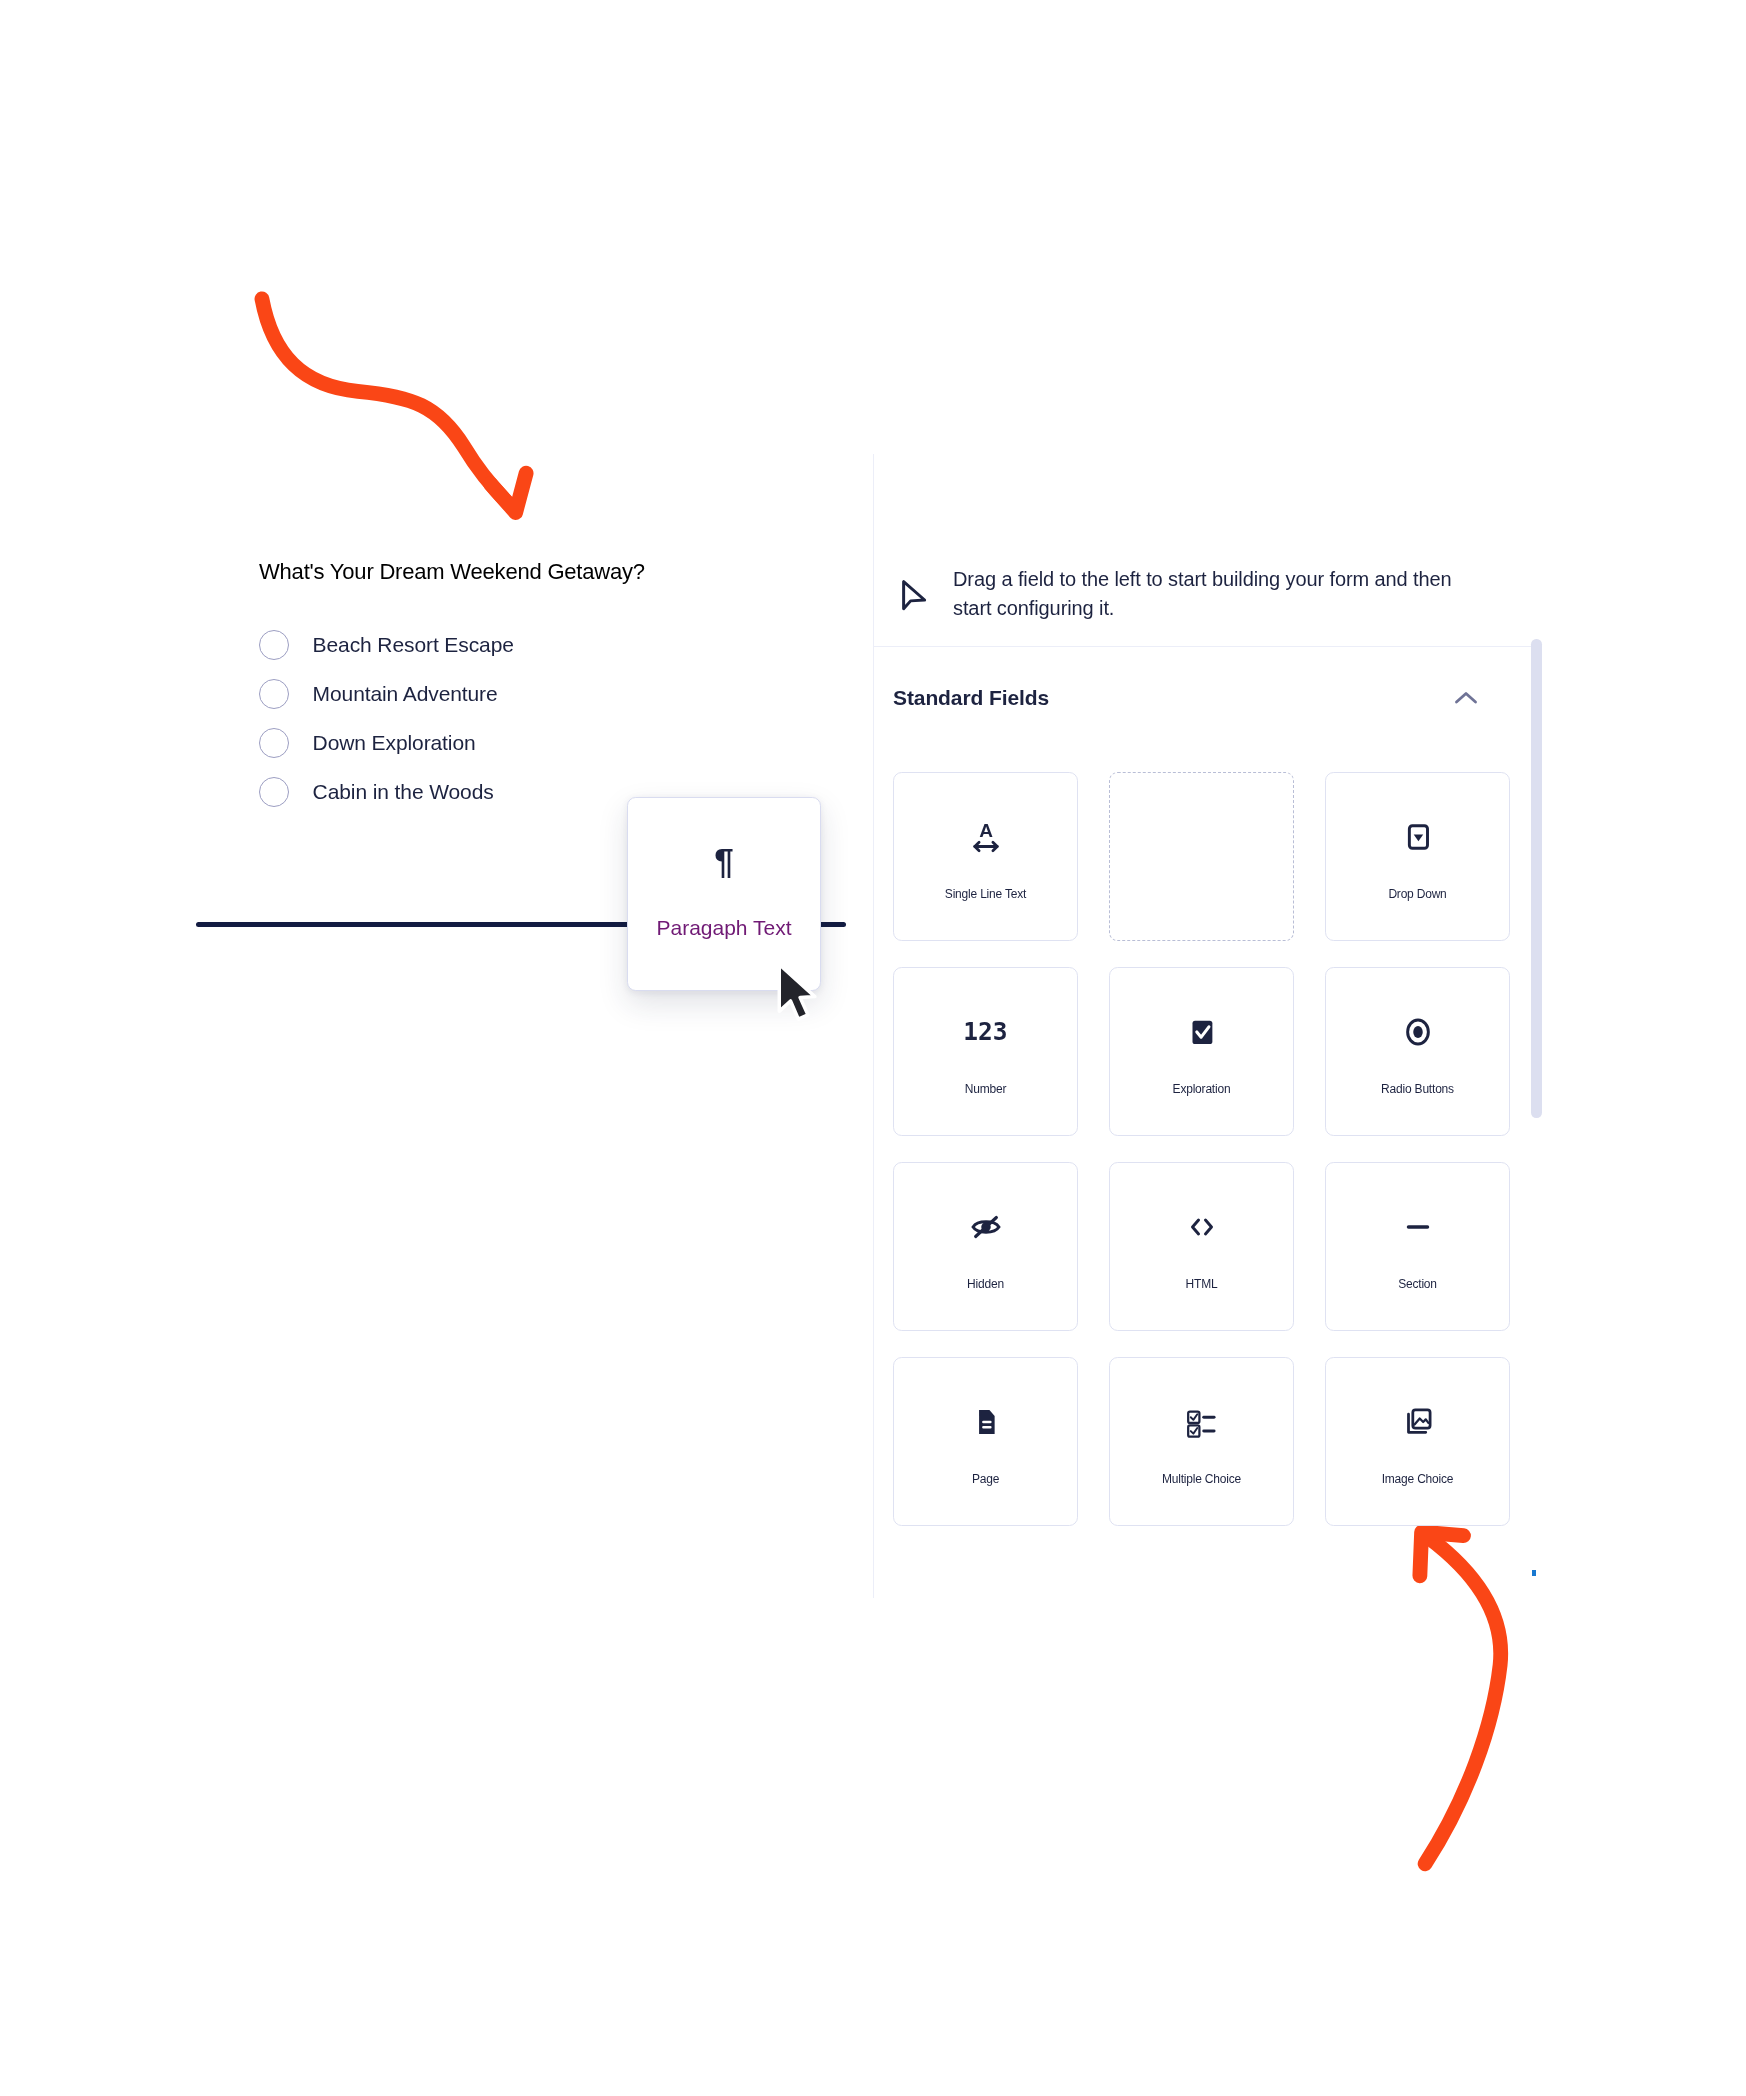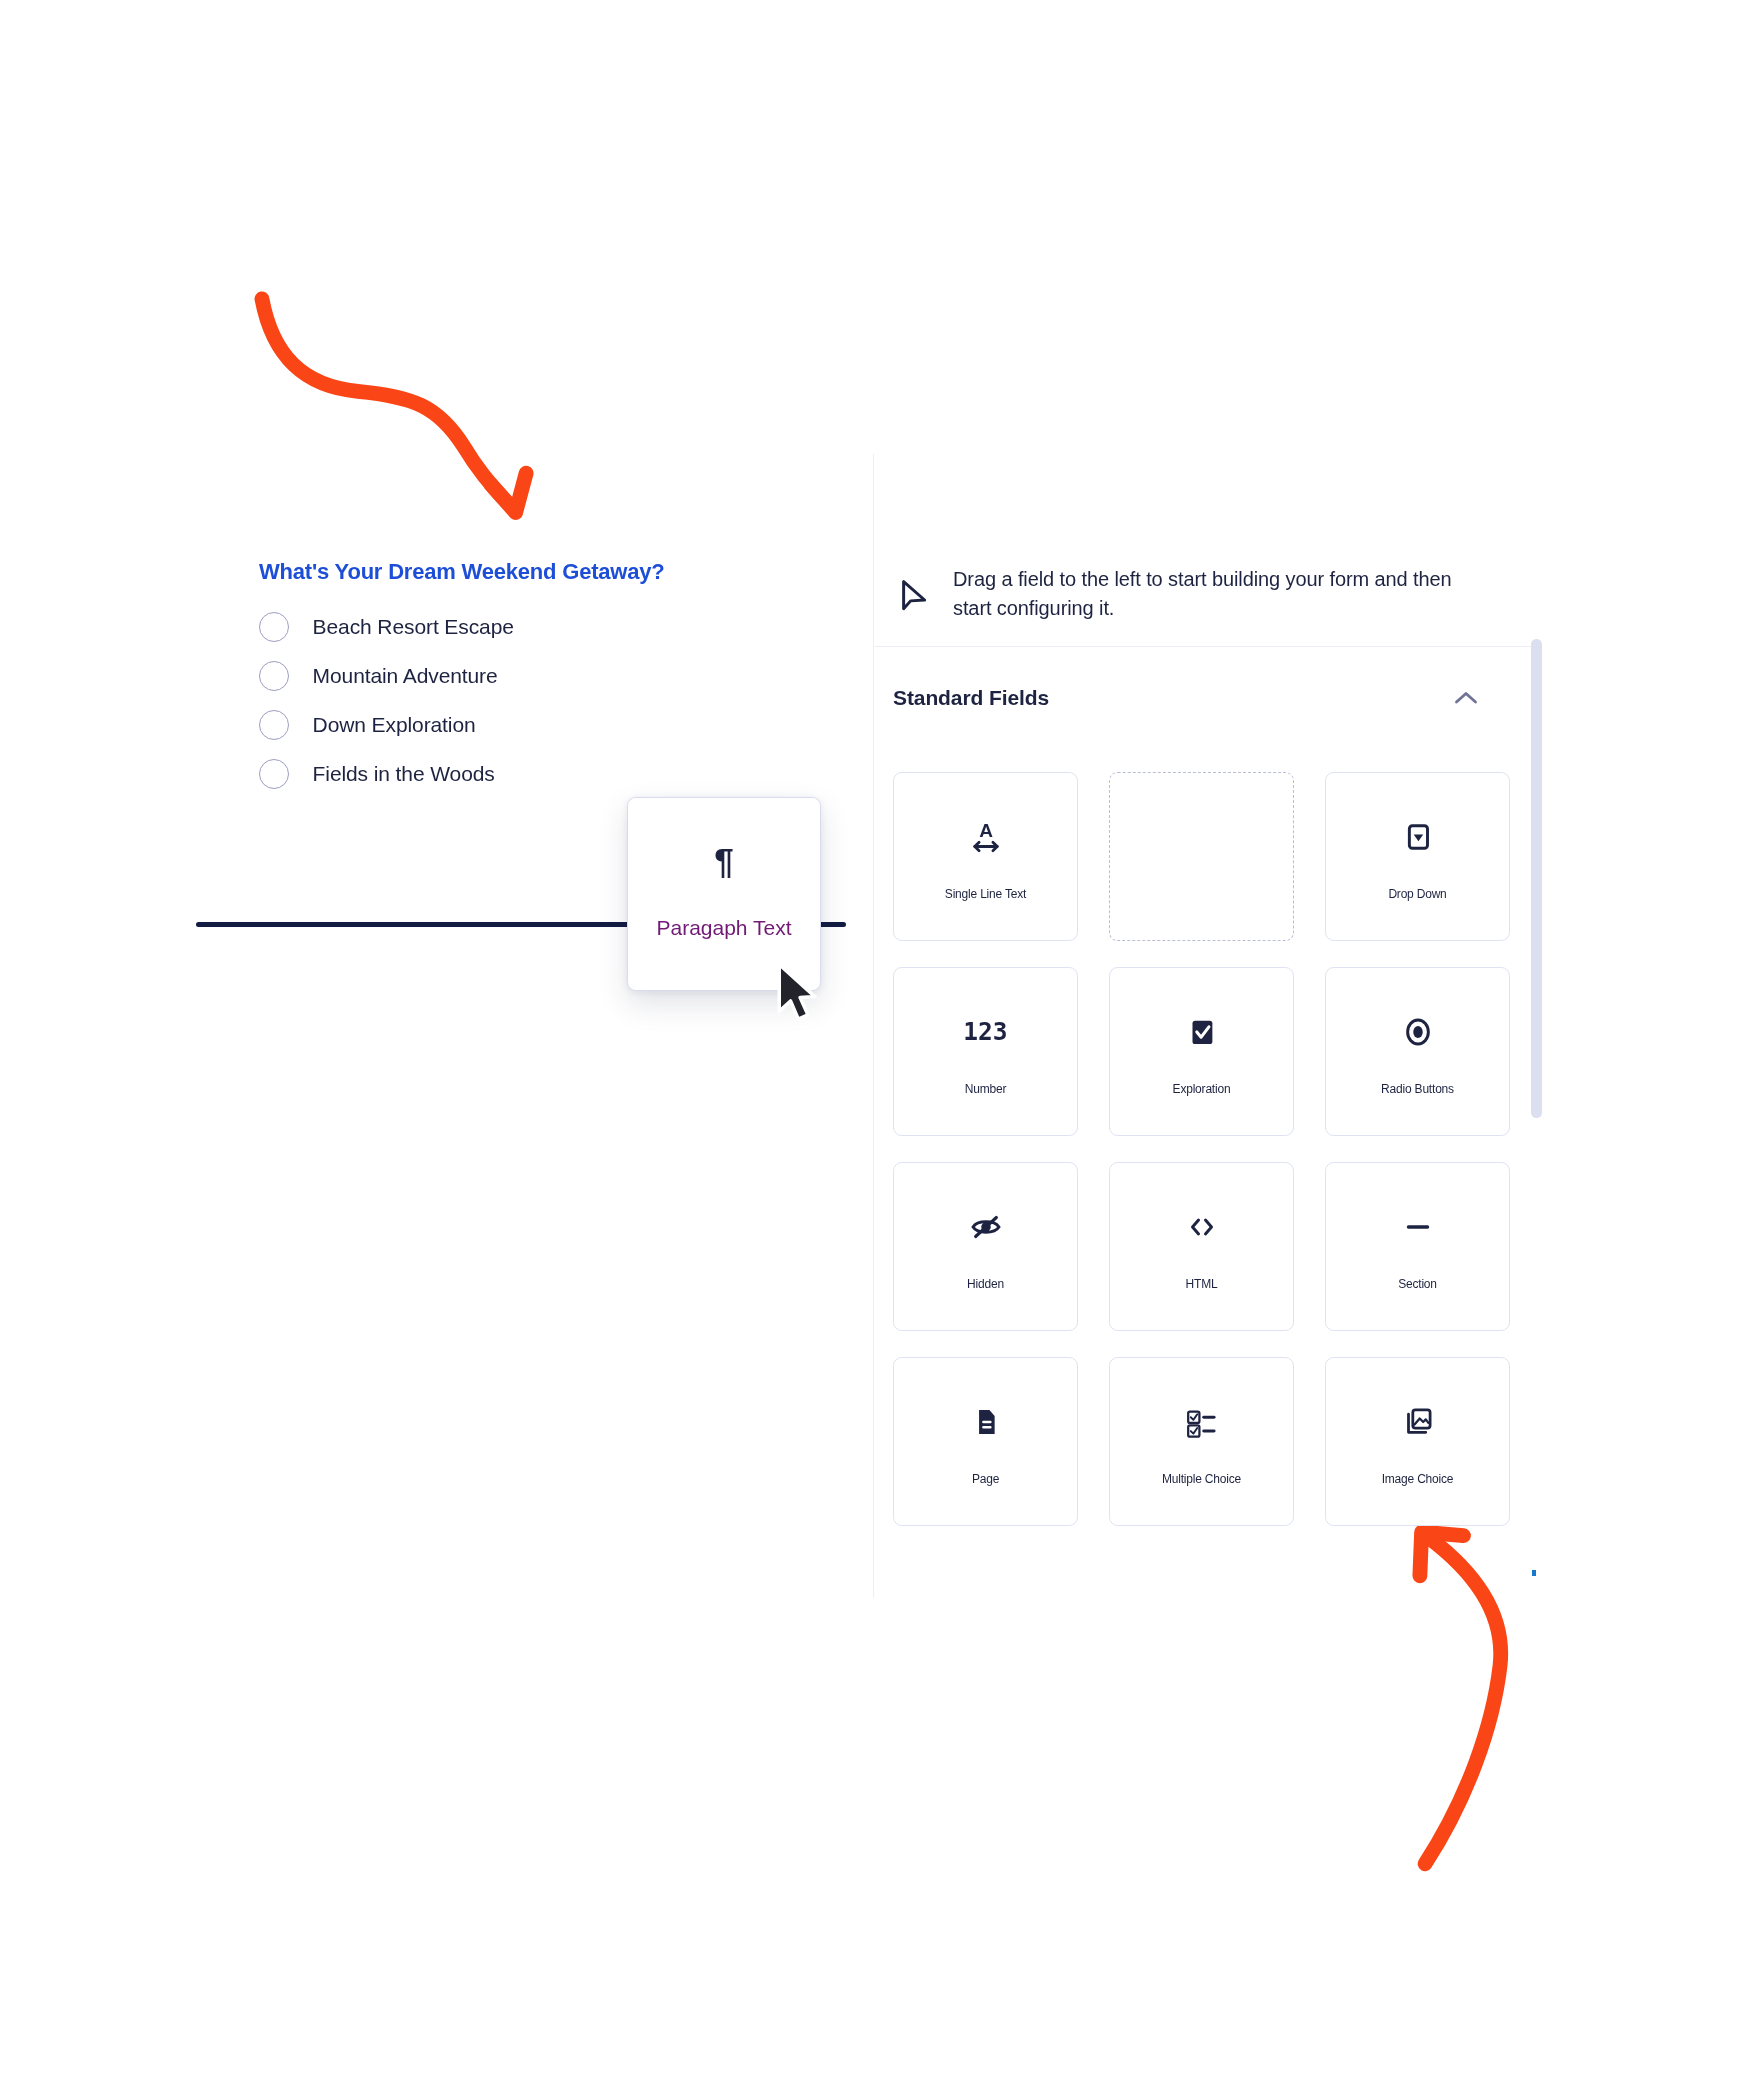--- a/index.html
+++ b/index.html
@@ -12,22 +12,22 @@
   #stage { position: relative; width: 1747px; height: 2096px; }
 
   
   .arrow-svg { position: absolute; pointer-events: none; }
   #arrow-top { left: 218px; top: 271px; }
   #arrow-bottom { left: 1371px; top: 1511px; }
 
   
   #form-preview { position: absolute; left: 259px; top: 559px; width: 559px; }
   #form-question {
-    font-size: 22px; font-weight: 700; color: #1d4ed8;
-    letter-spacing: -0.2px; margin-bottom: 17px;
+    font-size: 22px; font-weight: 400; color: #000000;
+    letter-spacing: -0.2px; margin-bottom: 35px;
   }
   .radio-row { display: flex; align-items: center; height: 49px; }
   .radio-dot {
     width: 30px; height: 30px; border-radius: 50%;
     border: 1.7px solid #9c9ec2; background: #fff;
     flex: 0 0 auto;
   }
   .radio-label {
     margin-left: 23.6px; font-size: 21px; color: #1d2340;
     letter-spacing: -0.1px;
@@ -146,21 +146,21 @@
     <div class="radio-row">
       <span class="radio-dot"></span>
       <span class="radio-label">Mountain Adventure</span>
     </div>
     <div class="radio-row">
       <span class="radio-dot"></span>
       <span class="radio-label">Down Exploration</span>
     </div>
     <div class="radio-row">
       <span class="radio-dot"></span>
-      <span class="radio-label">Fields in the Woods</span>
+      <span class="radio-label">Cabin in the Woods</span>
     </div>
   </div>
 
   <div id="drop-line"></div>
 
   <div id="drag-card">
     <span class="pilcrow">¶</span>
     <span class="drag-label">Paragaph Text</span>
   </div>
 

